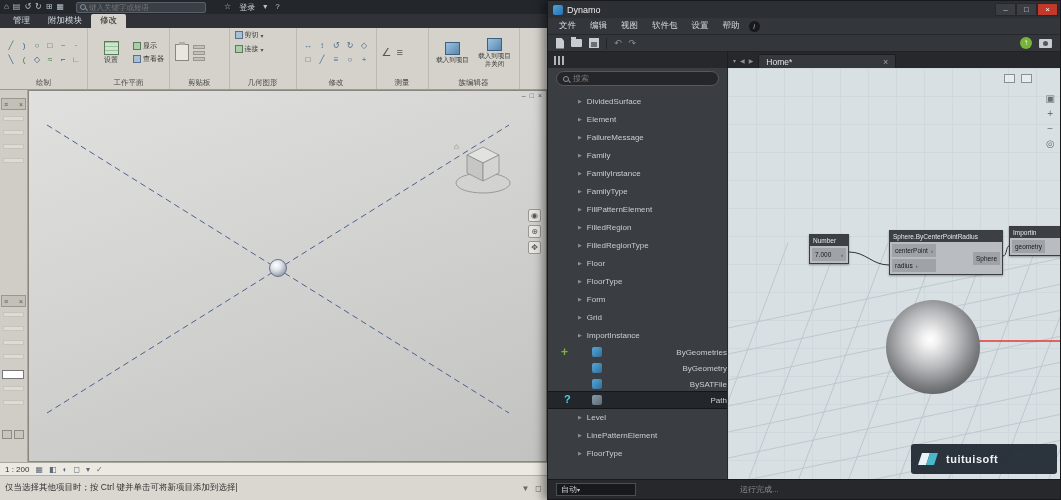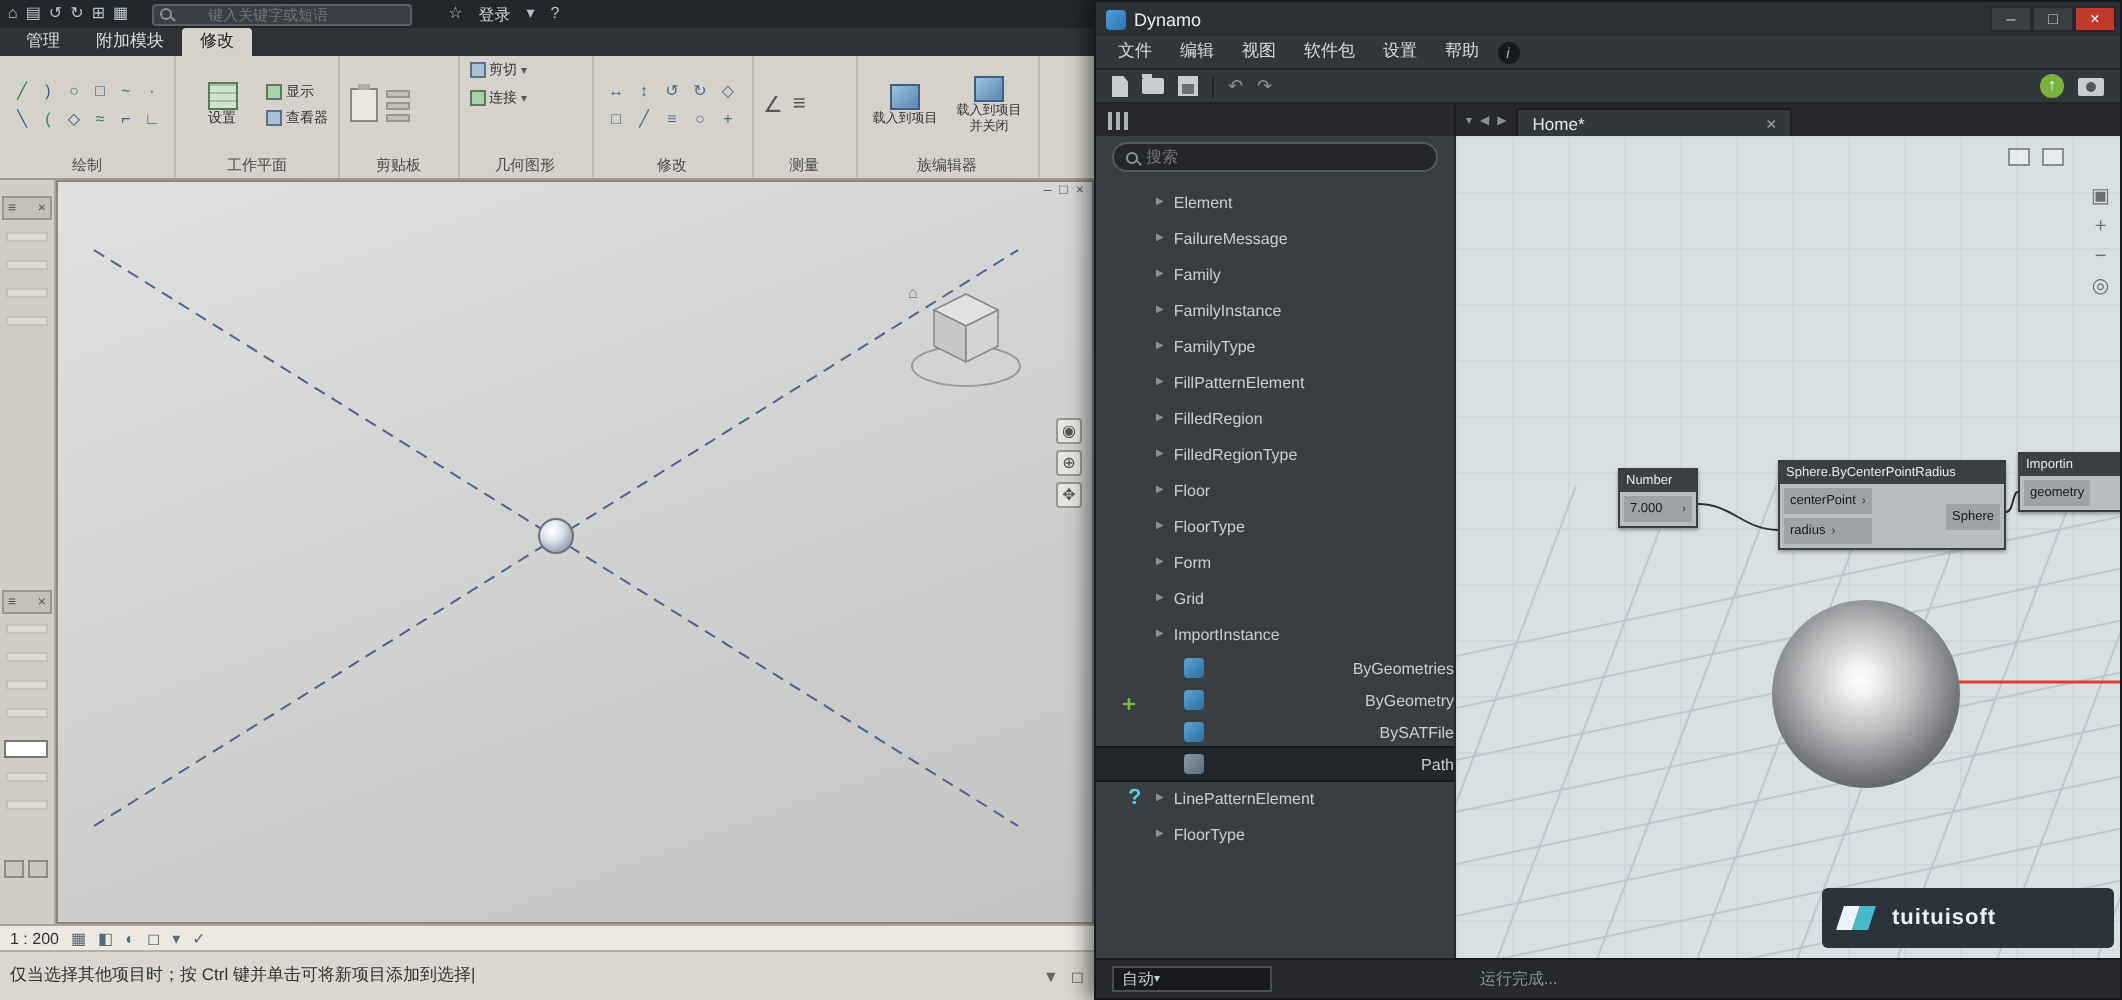--- a/index.html
+++ b/index.html
@@ -4,21 +4,21 @@
 <style>
   * {box-sizing:border-box; margin:0; padding:0;}
   html,body {width:1061px;height:500px;}
   body {font-family:"Liberation Sans","DejaVu Sans",sans-serif; overflow:hidden; background:#777;}
   #root {position:relative;width:1061px;height:500px;}
 
   
   #revit {position:absolute;left:0;top:0;width:547px;height:500px;background:#d5d2cb;display:flex;flex-direction:column;}
   .rv-titlebar {height:14px;background:#23262b;display:flex;align-items:center;gap:4px;padding:0 4px;flex:0 0 auto;}
   .ticon {font-size:8px;line-height:1;color:#b9c3cc;}
-  .rv-search {margin-left:8px;width:130px;height:11px;background:#3a3f46;border:1px solid #5a6069;border-radius:2px;display:flex;align-items:center;padding:0 3px;gap:18px;}
+  .rv-search {margin-left:8px;width:130px;height:11px;background:#3a3f46;border:1px solid #5a6069;border-radius:2px;display:flex;align-items:center;padding:0 3px;gap:3px;}
   .rv-search input {flex:1;background:transparent;border:none;outline:none;color:#9aa2ab;font-size:7.5px;font-family:inherit;min-width:0;}
   .mag {width:6px;height:6px;border:1px solid #8a929b;border-radius:50%;position:relative;flex:0 0 auto;}
   .mag::after {content:"";position:absolute;width:3px;height:1px;background:#8a929b;transform:rotate(45deg);right:-3px;bottom:-1px;}
   .rv-tbright {margin-left:14px;display:flex;align-items:center;gap:8px;color:#cfd5da;font-size:8px;}
   .rv-tabsrow {height:14px;background:#2f3338;display:flex;align-items:flex-end;padding-left:4px;flex:0 0 auto;}
   .rv-tab {font-size:8.5px;color:#d7dbdf;padding:1px 9px;border-radius:2px 2px 0 0;}
   .rv-tab.active {background:#d5d2cb;color:#222;}
   .rv-ribbon {height:62px;background:#d5d2cb;border-bottom:1px solid #9d9a92;display:flex;flex:0 0 auto;}
   .rv-panel {display:flex;flex-direction:column;border-right:1px solid #bdbab2;flex:0 0 auto;}
   .rv-pbody {flex:1;display:flex;align-items:center;padding:2px 5px;gap:4px;}
@@ -399,20 +399,24 @@
 
     <div class="dy-main">
       <div class="dy-library">
         <div class="lib-search">
           <span class="mag"></span>
           <input placeholder="搜索" style="">
         </div>
         <div class="lib-list" id="dy-lib-list">
             <div class="lib-row">
               <span class="chev">▶</span>
+              <span>DividedSurface</span>
+            </div>
+            <div class="lib-row">
+              <span class="chev">▶</span>
               <span>Element</span>
             </div>
             <div class="lib-row">
               <span class="chev">▶</span>
               <span>FailureMessage</span>
             </div>
             <div class="lib-row">
               <span class="chev">▶</span>
               <span>Family</span>
             </div>
@@ -464,20 +468,24 @@
               <span class="member-icon"></span>
               <span>ByGeometry</span>
             </div>
             <div class="lib-row lvl1">
               <span class="member-icon"></span>
               <span>BySATFile</span>
             </div>
             <div class="lib-row lvl1 selected">
               <span class="member-icon q"></span>
               <span>Path</span>
+            </div>
+            <div class="lib-row">
+              <span class="chev">▶</span>
+              <span>Level</span>
             </div>
             <div class="lib-row">
               <span class="chev">▶</span>
               <span>LinePatternElement</span>
             </div>
             <div class="lib-row">
               <span class="chev">▶</span>
               <span>FloorType</span>
             </div>
           </div>

